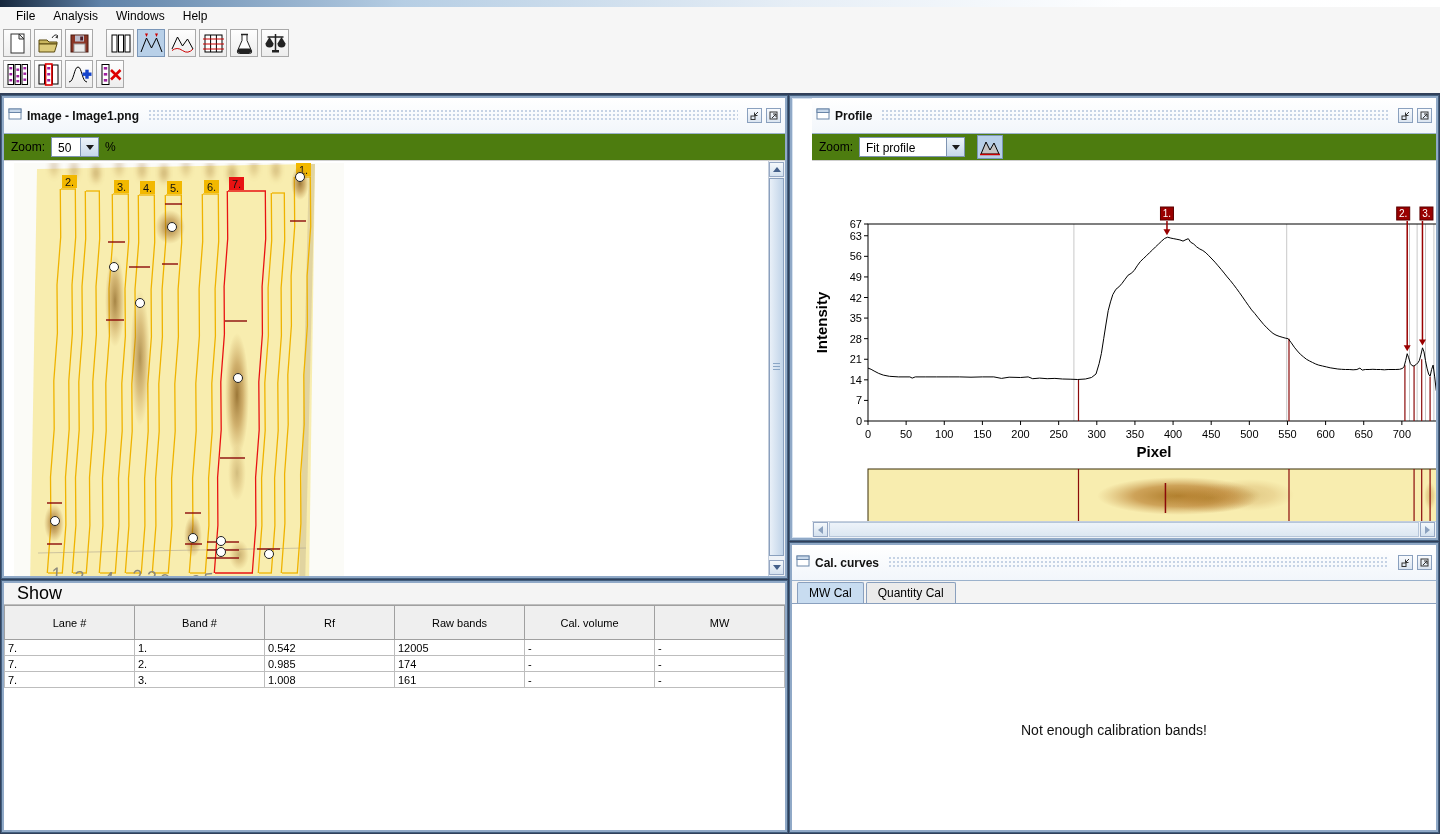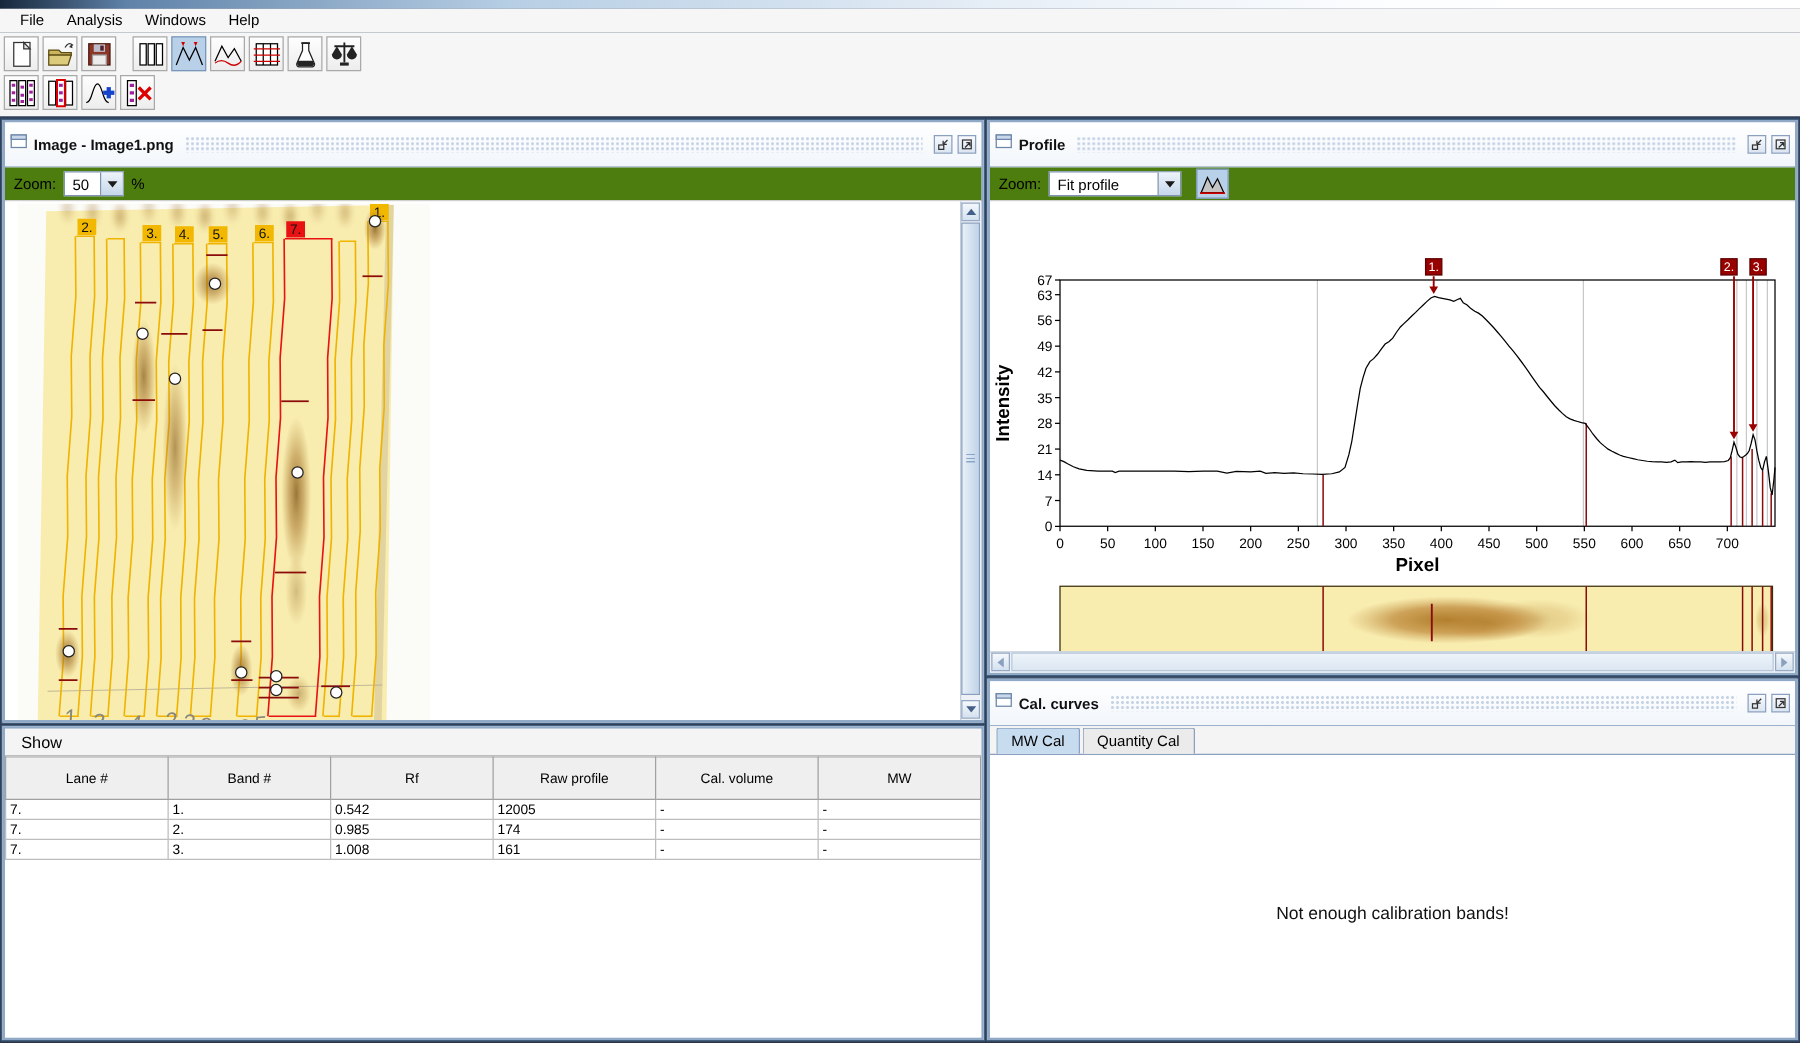--- a/index.html
+++ b/index.html
@@ -40,42 +40,42 @@
   .cval{ padding:3px 6px 0 6px; font-size:12px; }
   .cbtn{ width:18px; background:linear-gradient(#EDF3F9,#C7D8EA); border-left:1px solid #7E94B2;
     display:flex; align-items:center; justify-content:center; }
   .arr-d{ width:0; height:0; border-left:4px solid transparent; border-right:4px solid transparent;
     border-top:5px solid #1A1A1A; }
   .wcontent{ position:relative; flex:1; background:#fff; overflow:hidden; }
 
   
   #win-image   { left:2px;  top:96px;  width:785px; height:482px; }
   #win-analysis{ left:2px;  top:581px; width:785px; height:251px; }
-  #win-profile { left:790px; top:96px; width:648px; height:444px; }
+  #win-profile { left:790px; top:96px; width:648px; height:444px;padding-left:20px; }
   #win-cal     { left:790px; top:543px; width:648px; height:289px; }
 
   
   .vscroll{ position:absolute; top:0; right:0; bottom:0; width:17px; background:#EEF2F7; border-left:1px solid #C4CEDC; }
   .hscroll{ position:absolute; left:0; right:0; bottom:0; height:17px; background:#EEF2F7; border-top:1px solid #C4CEDC; }
   .sbtn{ position:absolute; width:15px; height:15px; border:1px solid #96A8C4;
     background:linear-gradient(#F5F9FC,#D4E1EF); display:flex; align-items:center; justify-content:center; }
   .tri-u{ width:0;height:0;border-left:4px solid transparent;border-right:4px solid transparent;border-bottom:5px solid #44608A;}
   .tri-d{ width:0;height:0;border-left:4px solid transparent;border-right:4px solid transparent;border-top:5px solid #44608A;}
   .tri-l{ width:0;height:0;border-top:4px solid transparent;border-bottom:4px solid transparent;border-right:5px solid #8AA0BE;}
   .tri-r{ width:0;height:0;border-top:4px solid transparent;border-bottom:4px solid transparent;border-left:5px solid #8AA0BE;}
   .vthumb{ position:absolute; left:0; top:17px; width:15px; height:378px;
     background:linear-gradient(90deg,#E9F0F8,#C0D3E8); border:1px solid #8AA0BE; }
   .vthumb::after{ content:""; position:absolute; left:3px; right:3px; top:50%; height:7px; margin-top:-4px;
     background:repeating-linear-gradient(#8AA6C6 0 1px, transparent 1px 3px); }
   .hthumb{ position:absolute; top:0; left:17px; right:17px; height:15px;
     background:linear-gradient(#EDF3F9,#DCE7F2); border:1px solid #B6C6DA; }
 
   
   .showbar{ height:22px; background:#F4F4F4; border-bottom:1px solid #BEBEBE; display:flex;
-    align-items:center; padding-left:13px; font-size:13px; flex:0 0 auto;text-align:right;}
+    align-items:center; padding-left:13px; font-size:18px; flex:0 0 auto;text-align:right;}
   #atable{ width:100%; border-collapse:collapse; table-layout:fixed; font-size:11px; }
   #atable th{ background:#EFEFEF; border:1px solid #A0A0A0; font-weight:normal; height:34px; text-align:center; }
   #atable td{ border:1px solid #BDBDBD; height:16px; padding:0 3px; text-align:left; background:#fff; }
 
   
   .tabbar{ height:23px; background:#F4F4F4; display:flex; align-items:flex-end; padding-left:5px; gap:2px;
     border-bottom:1px solid #8AA0BE; flex:0 0 auto;}
   .tab{ border:1px solid #8AA0BE; border-bottom:none; padding:3px 11px 3px 11px; font-size:12px;
     background:#EBEBEB; border-radius:2px 2px 0 0;margin-top:25px; }
   .tab.active{ background:#C8DCF0; }
@@ -552,21 +552,21 @@
     <div class="showbar">
       <span>Show</span>
     </div>
     <div class="wcontent">
       <table id="atable">
         <thead>
             <tr id="atable-head">
               <th>Lane #</th>
               <th>Band #</th>
               <th>Rf</th>
-              <th>Raw profile</th>
+              <th>Raw bands</th>
               <th>Cal. volume</th>
               <th>MW</th>
             </tr>
           </thead>
         <tbody id="atable-body">
             <tr>
               <td>7.</td>
               <td>1.</td>
               <td>0.542</td>
               <td>12005</td>

